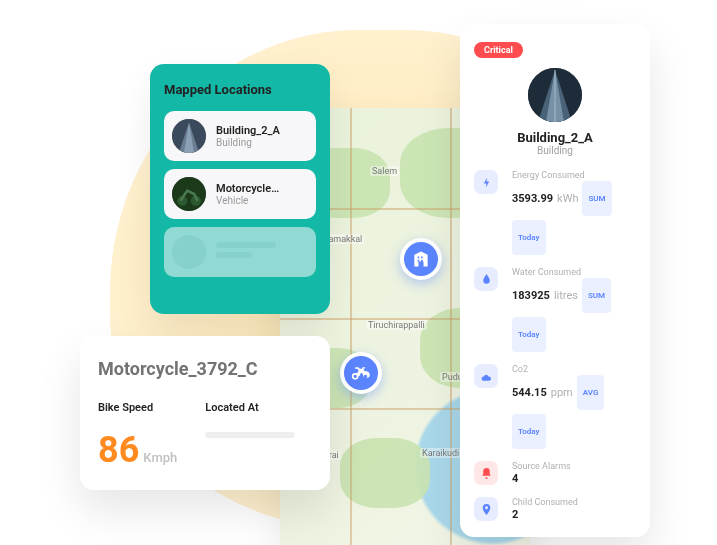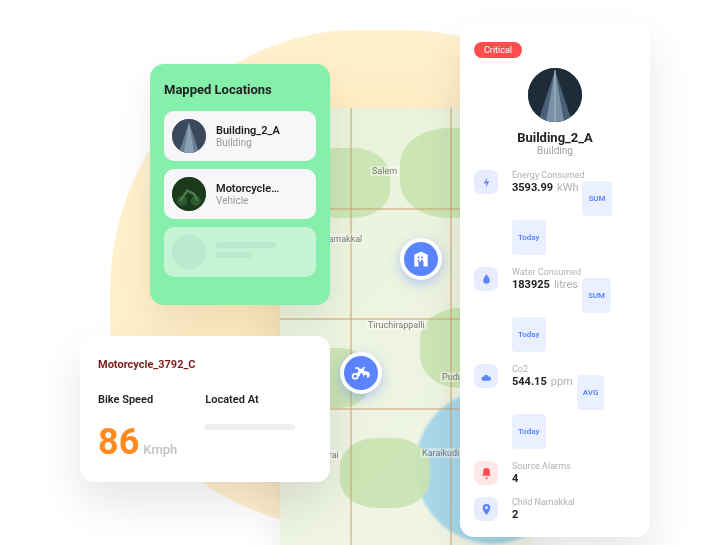--- a/index.html
+++ b/index.html
@@ -66,24 +66,24 @@
   display: flex; align-items: center; justify-content: center;
   box-shadow: 0 4px 12px rgba(91,132,255,.4);
 }
 .map-pin svg { width: 20px; height: 20px; fill: #fff; }
 
 
 .locations-card {
   position: absolute;
   left: 150px; top: 64px;
   width: 180px;
-  background: #86efac;
+  background: #14b8a6;
   border-radius: 14px;
   box-shadow: 0 16px 36px rgba(0,0,0,.08);
-  padding: 18px 14px 20px;
+  padding: 18px 14px 29px;
   z-index: 2;
 }
 .locations-card h3 {
   font-size: 13px; font-weight: 700; color: #222;
   margin-bottom: 14px;
 }
 .loc-item {
   display: flex; align-items: center; gap: 10px;
   padding: 8px; border-radius: 10px;
   background: #f7f7f9; margin-bottom: 8px;
@@ -109,21 +109,21 @@
   position: absolute;
   left: 80px; top: 336px;
   width: 250px;
   background: #fff;
   border-radius: 14px;
   box-shadow: 0 20px 44px rgba(0,0,0,.10);
   padding: 22px 18px 22px;
   z-index: 3;
 }
 .moto-card h2 {
-  font-size: 11px; font-weight: 700; color: #7f1d1d;
+  font-size: 18px; font-weight: 700; color: #737373;
   margin-bottom: 22px;
 }
 .moto-row { display: flex; gap: 28px; }
 .moto-stat-label { font-size: 11px; font-weight: 600; color: #222; margin-bottom: 18px; }
 .speed-val {
   font-size: 36px; font-weight: 700; color: #ff8a1f; line-height: 1;
 }
 .speed-unit { font-size: 13px; font-weight: 500; color: #c0c0c0; margin-left: 4px; }
 .pbar { width: 90px; height: 6px; background: #eee; border-radius: 3px; margin-top: 14px; }
 
@@ -135,21 +135,21 @@
   background: #fff;
   border-radius: 14px;
   box-shadow: 0 20px 44px rgba(0,0,0,.10);
   padding: 14px 14px 16px;
   z-index: 4;
 }
 .badge {
   display: inline-block;
   background: #ff4d4f;
   color: #fff;
-  font-size: 9px; font-weight: 400;
+  font-size: 9px; font-weight: 700;
   padding: 3px 10px;
   border-radius: 10px;
 }
 .avatar {
   width: 54px; height: 54px; border-radius: 50%;
   margin: 10px auto 8px;
   background: linear-gradient(135deg, #2c3e50, #4a6278);
   display: block; overflow: hidden;
   position: relative;
 }
@@ -163,21 +163,21 @@
 .m-icon {
   width: 24px; height: 24px; border-radius: 7px;
   display: flex; align-items: center; justify-content: center;
   flex-shrink: 0;
 }
 .m-icon svg { width: 13px; height: 13px; }
 .ic-blue { background: #e8ecff; } .ic-blue svg { fill: #5b84ff; }
 .ic-red  { background: #ffe7e7; } .ic-red  svg { fill: #ff4d4f; }
 .m-body { flex: 1; }
 .m-label { font-size: 9px; color: #b0b0b0; margin-bottom: 1px; }
-.m-val-row { display: flex; align-items: flex-start; gap: 4px; flex-wrap: wrap; }
+.m-val-row { display: flex; align-items: center; gap: 4px; flex-wrap: wrap; }
 .m-val { font-size: 11px; font-weight: 700; color: #222; }
 .m-unit { font-size: 11px; color: #b0b0b0; }
 .chip {
   font-size: 8px; font-weight: 600;
   background: #eaf0ff; color: #5b84ff;
   padding: 13px 6px; border-radius: 4px;
 }
 </style>
 </head>
 <body>
@@ -350,17 +350,17 @@
     </div>
   </div>
 
   <div class="metric" style="margin-bottom:0">
     <div class="m-icon ic-blue">
       <svg viewBox="0 0 24 24">
           <path d="M12 2a7 7 0 0 0-7 7c0 5 7 13 7 13s7-8 7-13a7 7 0 0 0-7-7zm0 9.5A2.5 2.5 0 1 1 12 6a2.5 2.5 0 0 1 0 5.5z"></path>
         </svg>
     </div>
     <div class="m-body">
-      <div class="m-label">Child Namakkal</div>
+      <div class="m-label">Child Consumed</div>
       <div class="m-val">2</div>
     </div>
   </div>
 </div>
 
 </body></html>

